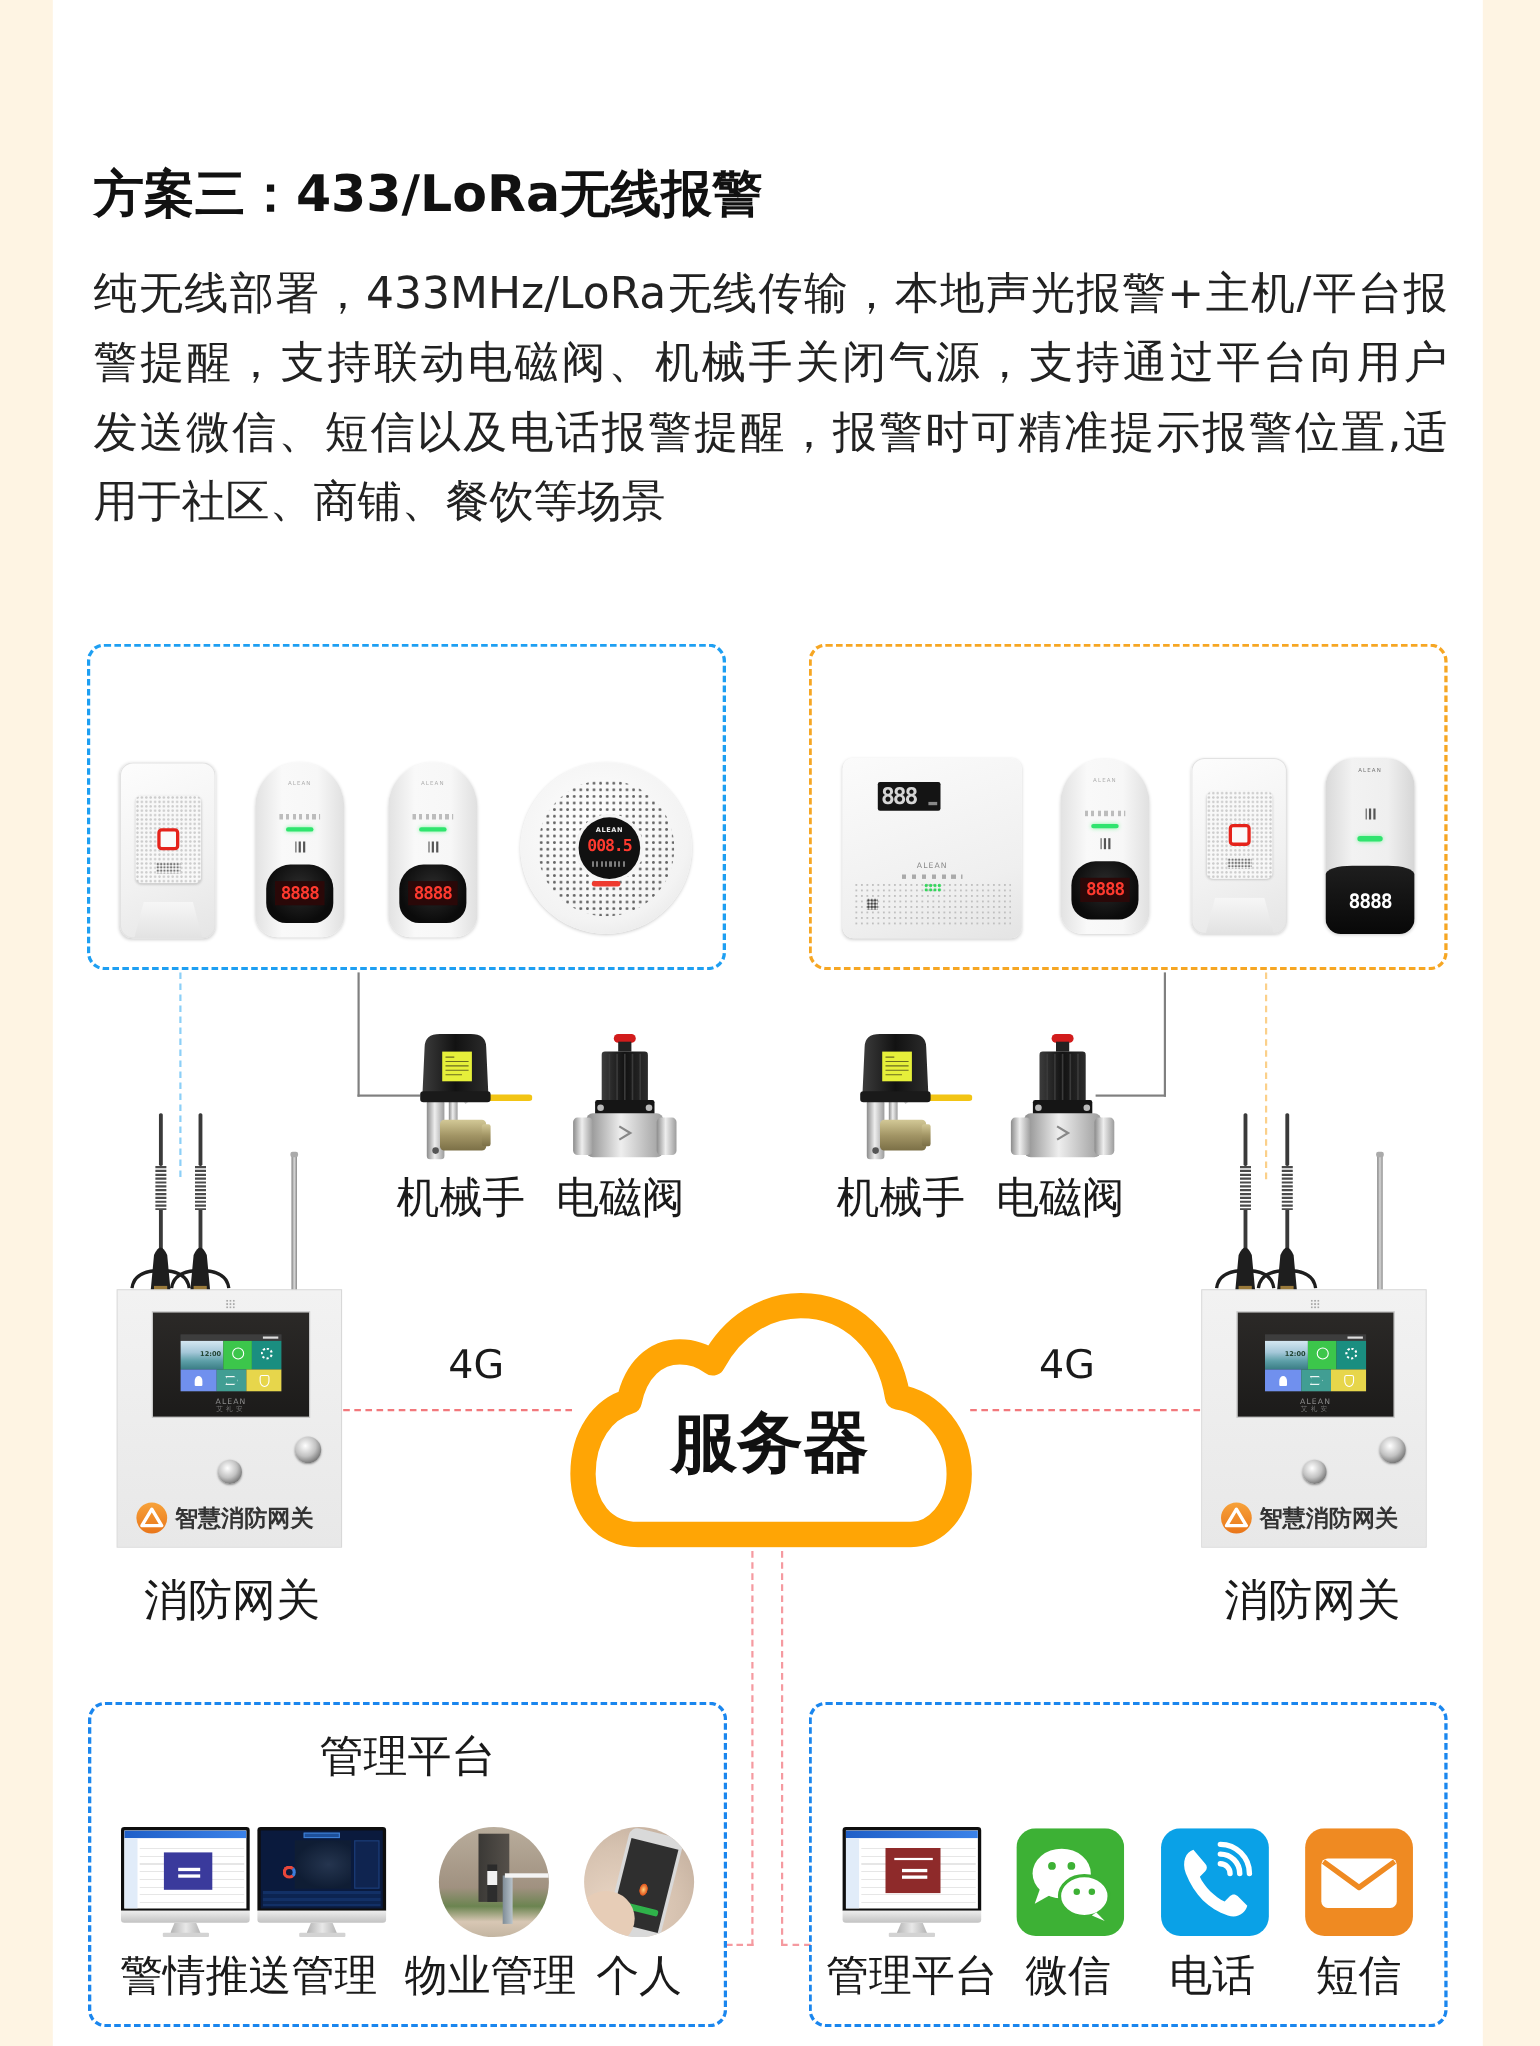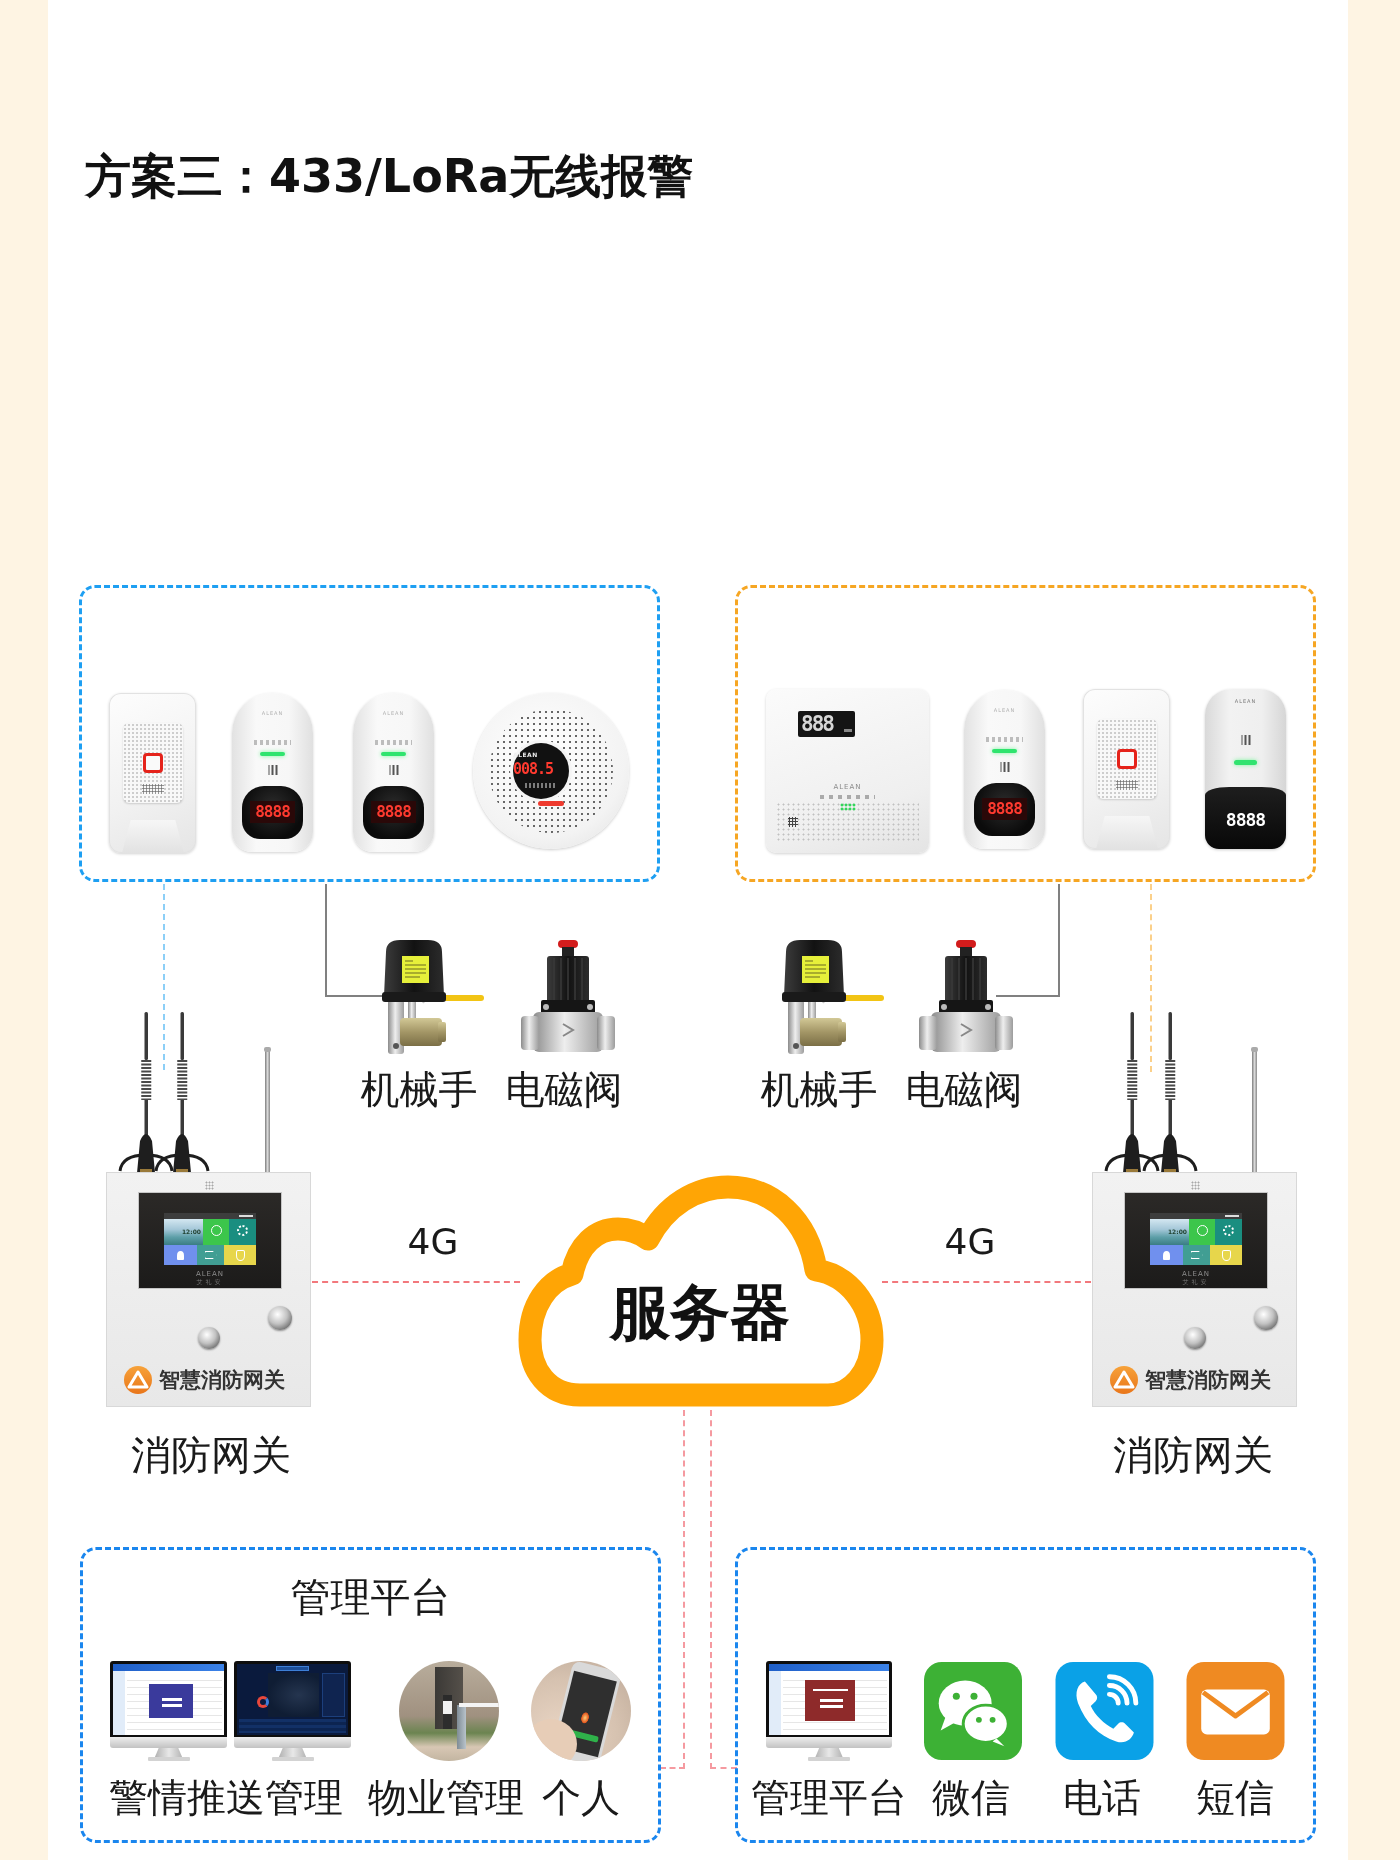--- a/index.html
+++ b/index.html
@@ -36,21 +36,21 @@
 .pd-bar{position:absolute;left:28px;top:59px;width:25px;height:4px;border-radius:2px;background:#2FE46E;box-shadow:0 0 4px #7ff59f}
 .grip{position:absolute;left:50%;transform:translateX(-50%);width:9px;height:10px;display:flex;justify-content:space-between}
 .grip i{display:block;width:1.5px;height:100%;background:#555}
 .pd .grip{top:72px}
 .pd-scr{position:absolute;left:10px;top:93px;width:61px;height:53px;border-radius:22px 22px 18px 18px;background:radial-gradient(ellipse at 50% 40%,#2c2c2c,#0b0b0b 70%)}
 .pd-dig{position:absolute;left:8px;top:15px;width:45px;height:22px;background:#2a0808;color:#FF3A2F;font:bold 16px/22px "DejaVu Sans Mono",monospace;text-align:center;letter-spacing:-1px}
 
 
 .rd{position:absolute;width:156px;height:156px;border-radius:50%;background:radial-gradient(circle at 45% 40%,#fff 0%,#f3f3f3 65%,#dedede 100%);box-shadow:0 1px 3px rgba(0,0,0,.2)}
 .rd-dots{position:absolute;left:16px;top:16px;width:124px;height:124px;border-radius:50%;background-image:radial-gradient(circle,#666 1px,transparent 1.5px);background-size:6px 6px}
-.rd-core{position:absolute;left:40px;top:50px;width:56px;height:56px;border-radius:50%;background:#111;box-shadow:0 0 0 3px #f5f5f5;}
+.rd-core{position:absolute;left:53px;top:50px;width:56px;height:56px;border-radius:50%;background:#111;box-shadow:0 0 0 3px #f5f5f5;text-align:center}
 .rd-brand{position:absolute;top:8px;left:0;right:0;font-size:6px;font-weight:bold;color:#eee;letter-spacing:.5px;line-height:7px}
 .rd-dig{position:absolute;top:17px;left:0;right:0;font:bold 15px/18px "DejaVu Sans Mono",monospace;color:#FF3A2F;letter-spacing:-1px}
 .rd-tiny{position:absolute;top:40px;left:12px;width:32px;height:5px;background:repeating-linear-gradient(90deg,#aaa 0 2px,transparent 2px 4px);opacity:.7}
 .rd-bar{position:absolute;left:65px;top:108px;width:26px;height:5px;border-radius:3px;background:#EE3A2E}
 
 
 .pa{position:absolute;width:163px;height:164px;border-radius:10px;background:linear-gradient(160deg,#fbfbfb,#efefef 70%,#e4e4e4);box-shadow:0 1px 3px rgba(0,0,0,.18)}
 .pa-lcd{position:absolute;left:32px;top:22px;width:57px;height:26px;background:#141414;border-radius:2px}
 .pa-dig{position:absolute;left:3px;top:1px;font:bold 21px/24px "DejaVu Sans Mono",monospace;color:#d6d6d6;letter-spacing:-2px}
 .pa-unit{position:absolute;right:3px;bottom:5px;width:8px;height:3px;background:#888}
@@ -158,20 +158,26 @@
         <stop offset="1" stop-color="#E9761A"></stop>
       </linearGradient>
   </defs>
 </svg>
 
 <div class="page">
   <div class="stripe stripe-l"></div>
   <div class="stripe stripe-r"></div>
 
   <div class="a title">方案三：433/LoRa无线报警</div>
+  <div class="a desc">
+    <span class="ln j">纯无线部署，433MHz/LoRa无线传输，本地声光报警+主机/平台报</span>
+    <span class="ln j">警提醒，支持联动电磁阀、机械手关闭气源，支持通过平台向用户</span>
+    <span class="ln j">发送微信、短信以及电话报警提醒，报警时可精准提示报警位置,适</span>
+    <span class="ln">用于社区、商铺、餐饮等场景</span>
+  </div>
 
   <div class="vl" style="left:163px;top:884px;height:186px;border-left:2px dashed #8CCFF7"></div>
   <div class="vl" style="left:325px;top:884px;height:113px;border-left:2px solid #808080"></div>
   <div class="hl" style="left:325px;top:995px;width:57px;border-top:2px solid #808080"></div>
   <div class="vl" style="left:1058px;top:884px;height:113px;border-left:2px solid #808080"></div>
   <div class="hl" style="left:996px;top:995px;width:64px;border-top:2px solid #808080"></div>
   <div class="vl" style="left:1150px;top:884px;height:188px;border-left:2px dashed #FBD08A"></div>
   <div class="hl" style="left:312px;top:1281px;width:208px;border-top:2px dashed #F2787C"></div>
   <div class="hl" style="left:882px;top:1281px;width:209px;border-top:2px dashed #F2787C"></div>
   <div class="vl" style="left:683px;top:1400px;height:369px;border-left:2px dashed #F59AA0"></div>

